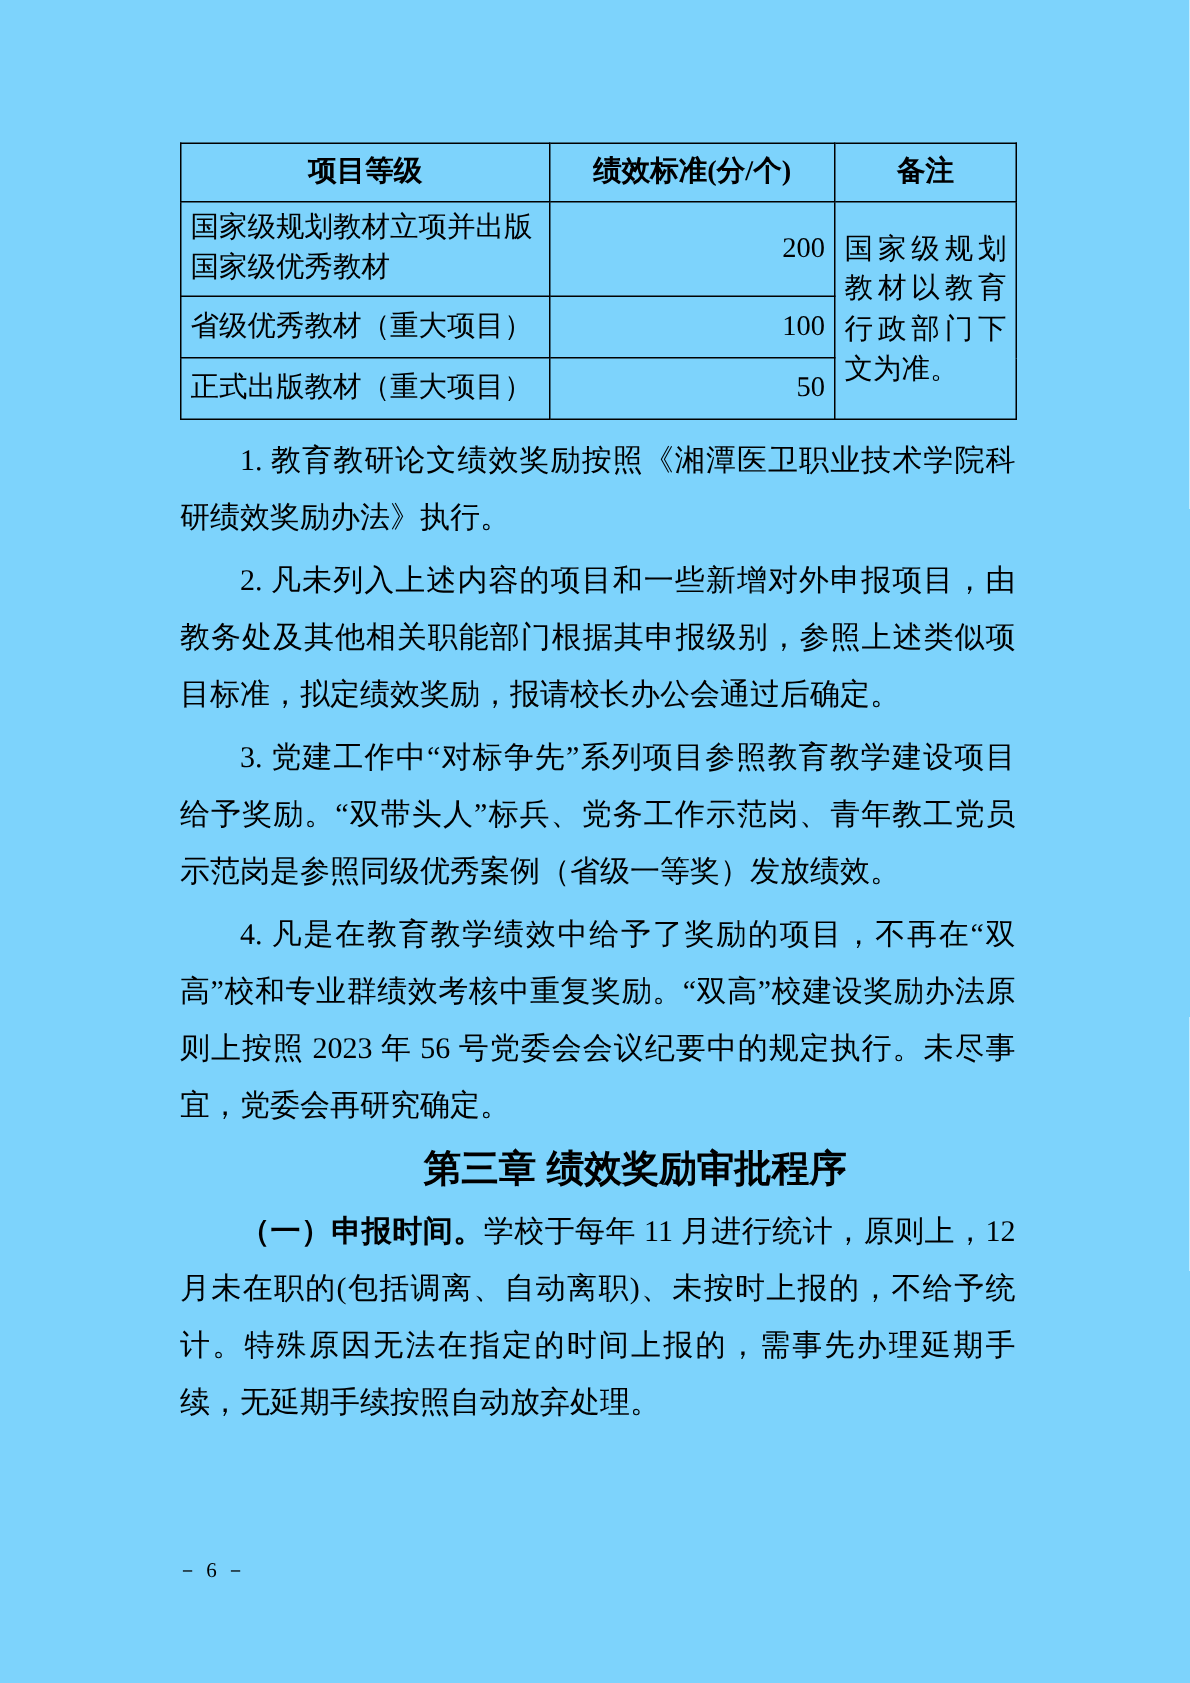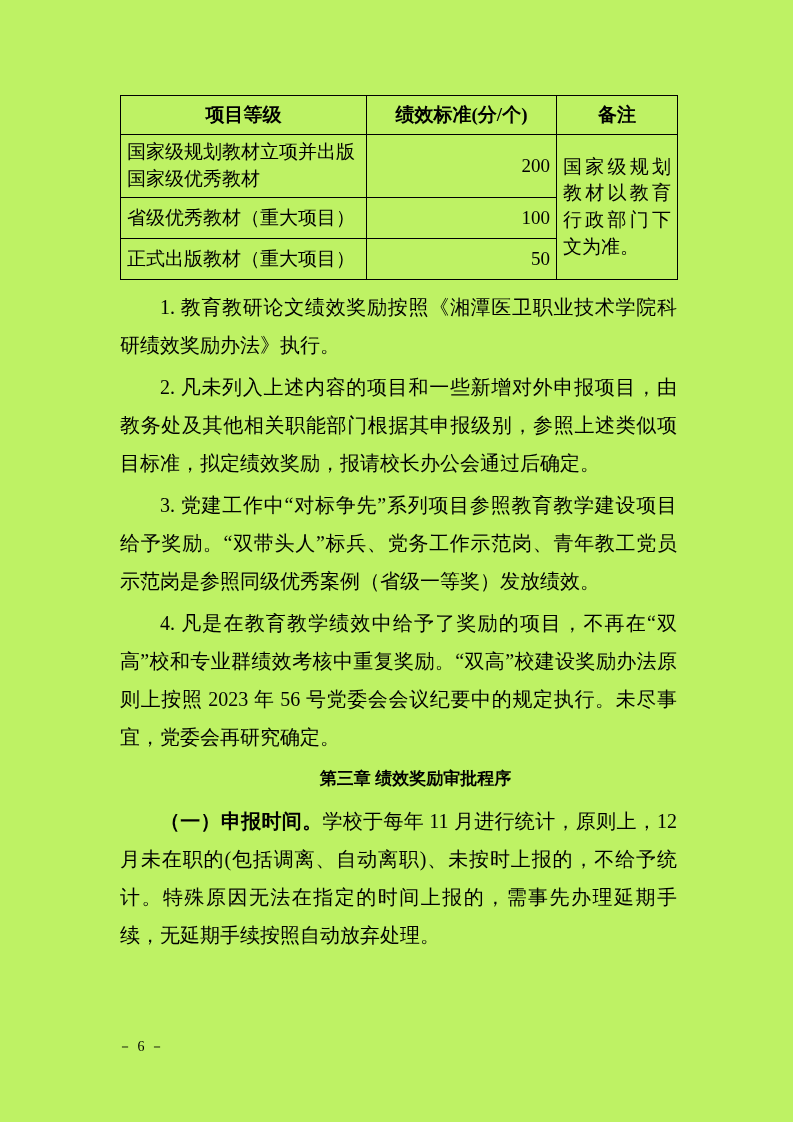--- a/index.html
+++ b/index.html
@@ -4,21 +4,21 @@
 <style>
   html, body {
     margin: 0;
     padding: 0;
     background: #ffffff;
   }
   .page {
     position: relative;
     width: 793px;
     height: 1122px;
-    background: #bef264;
+    background: #7dd3fc;
     font-family: "Liberation Serif", "DejaVu Serif", serif;
     color: #000000;
     overflow: hidden;
   }
   .content {
     position: absolute;
     left: 120px;
     top: 95px;
     width: 557px;
   }
@@ -61,21 +61,21 @@
     font-size: 20px;
     line-height: 38px;
     text-align: justify;
   }
   .bodytext p {
     margin: 4px 0;
     text-indent: 2em;
   }
   .chapter-title {
     margin: 26px 0 22px 0;
-    font-size: 17px;
+    font-size: 25px;
     font-weight: bold;
     text-align: center;
     text-indent: 0;
     font-family: "Liberation Sans", "DejaVu Sans", sans-serif;
   }
   .lead-bold {
     font-weight: bold;
     font-family: "Liberation Sans", "DejaVu Sans", sans-serif;
   }
   .section-title {

